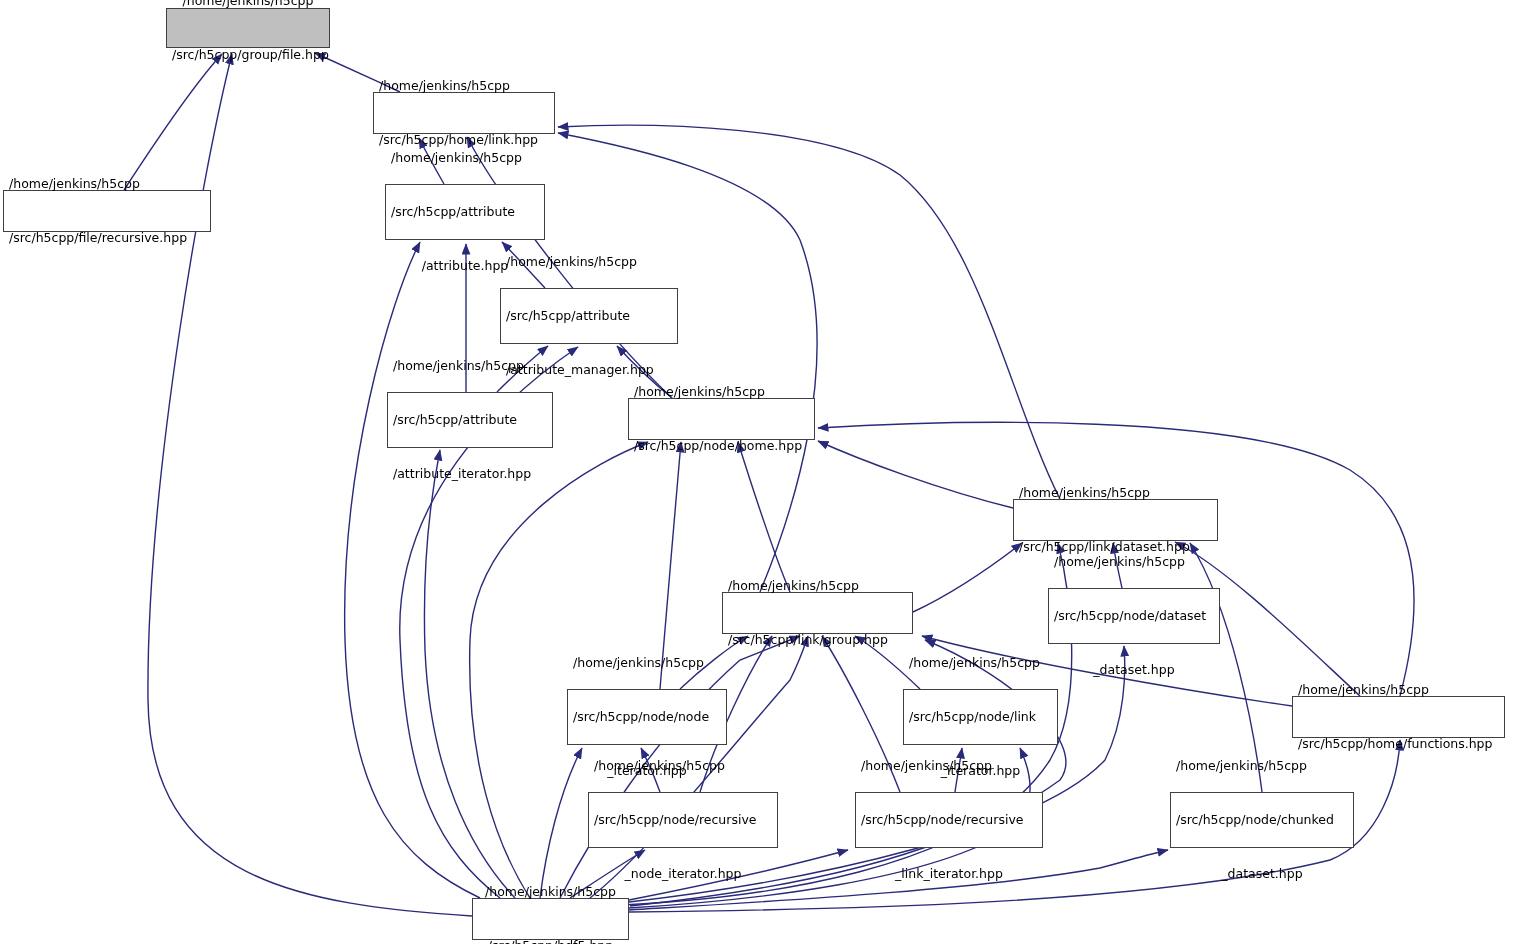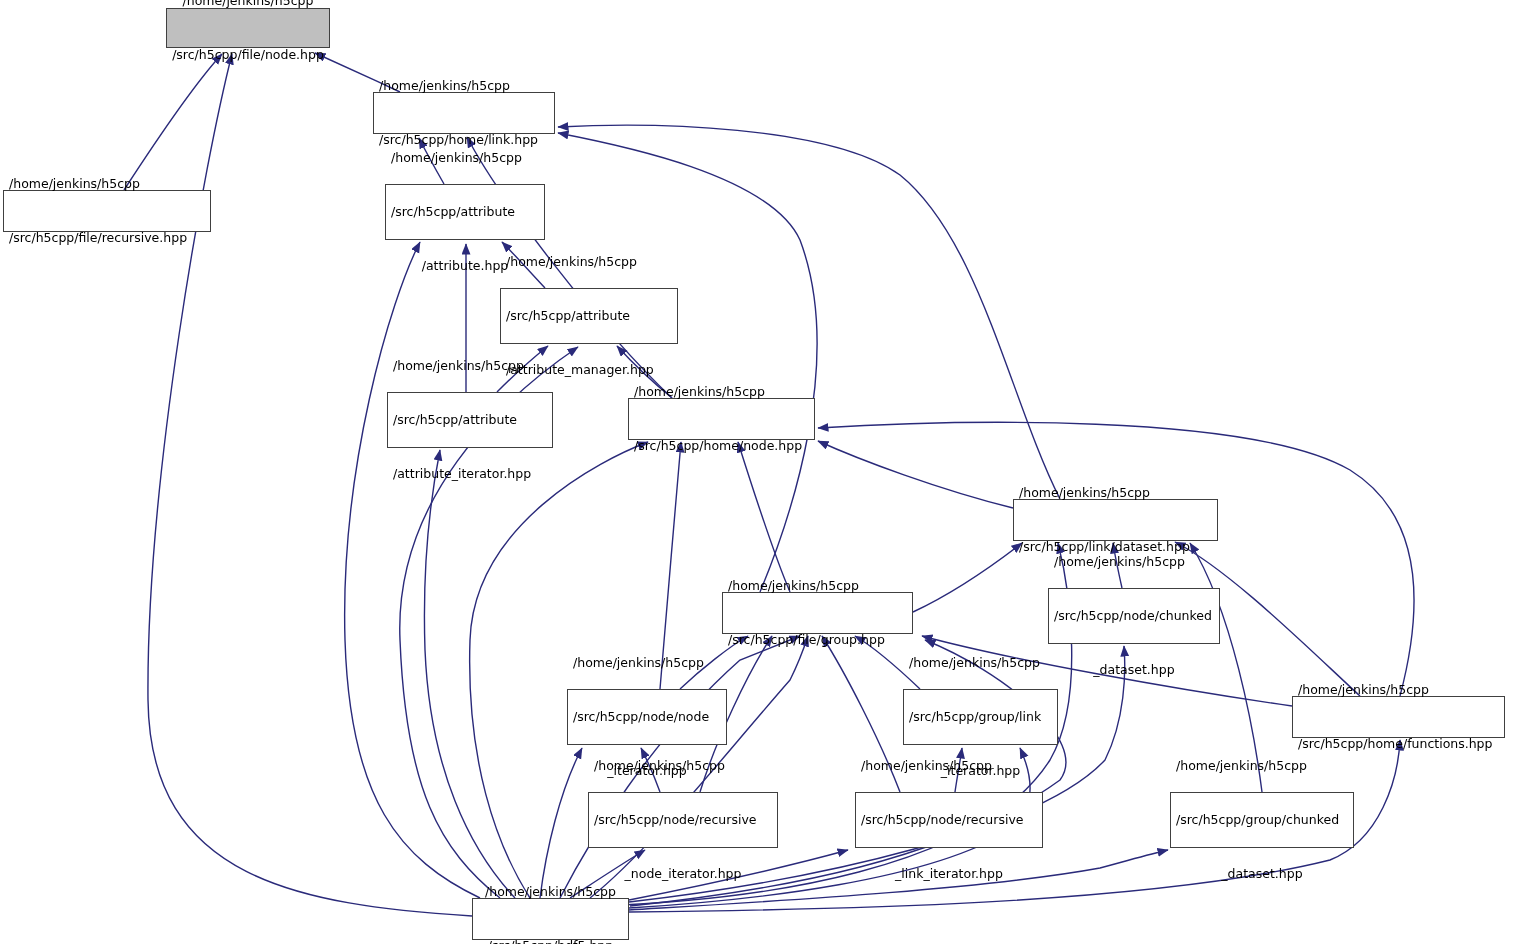--- a/index.html
+++ b/index.html
@@ -141,21 +141,21 @@
 
       <path d="M629,912 C820,910 1150,905 1330,860 C1380,840 1398,780 1400,740"></path>
 
       <path d="M629,902 C820,880 1040,830 1105,760 C1125,720 1126,672 1124,646"></path>
     </g>
   </svg>
 
   <div class="node-box highlight" style="left:166px; top:8px; width:164px; height:40px;">
     <div class="node-label">
       <span class="ln">/home/jenkins/h5cpp</span>
-      <span class="ln">/src/h5cpp/file/node.hpp</span>
+      <span class="ln">/src/h5cpp/group/file.hpp</span>
     </div>
   </div>
 
   <div class="node-box" style="left:3px; top:190px; width:208px; height:42px;">
     <div class="node-label left">
       <span class="ln">/home/jenkins/h5cpp</span>
       <span class="ln">/src/h5cpp/file/recursive.hpp</span>
     </div>
   </div>
 
@@ -186,92 +186,92 @@
     <div class="node-label left">
       <span class="ln">/home/jenkins/h5cpp</span>
       <span class="ln">/src/h5cpp/attribute</span>
       <span class="ln">/attribute_iterator.hpp</span>
     </div>
   </div>
 
   <div class="node-box" style="left:628px; top:398px; width:187px; height:42px;">
     <div class="node-label left">
       <span class="ln">/home/jenkins/h5cpp</span>
-      <span class="ln">/src/h5cpp/home/node.hpp</span>
+      <span class="ln">/src/h5cpp/node/home.hpp</span>
     </div>
   </div>
 
   <div class="node-box" style="left:1013px; top:499px; width:205px; height:42px;">
     <div class="node-label left">
       <span class="ln">/home/jenkins/h5cpp</span>
       <span class="ln">/src/h5cpp/link/dataset.hpp</span>
     </div>
   </div>
 
   <div class="node-box" style="left:1048px; top:588px; width:172px; height:56px;">
+    <div class="node-label left">
+      <span class="ln">/home/jenkins/h5cpp</span>
+      <span class="ln">/src/h5cpp/node/dataset</span>
+      <span class="ln" style="text-align:center">_dataset.hpp</span>
+    </div>
+  </div>
+
+  <div class="node-box" style="left:722px; top:592px; width:191px; height:42px;">
+    <div class="node-label left">
+      <span class="ln">/home/jenkins/h5cpp</span>
+      <span class="ln">/src/h5cpp/link/group.hpp</span>
+    </div>
+  </div>
+
+  <div class="node-box" style="left:567px; top:689px; width:160px; height:56px;">
+    <div class="node-label left">
+      <span class="ln">/home/jenkins/h5cpp</span>
+      <span class="ln">/src/h5cpp/node/node</span>
+      <span class="ln" style="text-align:center">_iterator.hpp</span>
+    </div>
+  </div>
+
+  <div class="node-box" style="left:903px; top:689px; width:155px; height:56px;">
+    <div class="node-label left">
+      <span class="ln">/home/jenkins/h5cpp</span>
+      <span class="ln">/src/h5cpp/node/link</span>
+      <span class="ln" style="text-align:center">_iterator.hpp</span>
+    </div>
+  </div>
+
+  <div class="node-box" style="left:1292px; top:696px; width:213px; height:42px;">
+    <div class="node-label left">
+      <span class="ln">/home/jenkins/h5cpp</span>
+      <span class="ln">/src/h5cpp/home/functions.hpp</span>
+    </div>
+  </div>
+
+  <div class="node-box" style="left:588px; top:792px; width:190px; height:56px;">
+    <div class="node-label left">
+      <span class="ln">/home/jenkins/h5cpp</span>
+      <span class="ln">/src/h5cpp/node/recursive</span>
+      <span class="ln" style="text-align:center">_node_iterator.hpp</span>
+    </div>
+  </div>
+
+  <div class="node-box" style="left:855px; top:792px; width:188px; height:56px;">
+    <div class="node-label left">
+      <span class="ln">/home/jenkins/h5cpp</span>
+      <span class="ln">/src/h5cpp/node/recursive</span>
+      <span class="ln" style="text-align:center">_link_iterator.hpp</span>
+    </div>
+  </div>
+
+  <div class="node-box" style="left:1170px; top:792px; width:184px; height:56px;">
     <div class="node-label left">
       <span class="ln">/home/jenkins/h5cpp</span>
       <span class="ln">/src/h5cpp/node/chunked</span>
       <span class="ln" style="text-align:center">_dataset.hpp</span>
     </div>
   </div>
 
-  <div class="node-box" style="left:722px; top:592px; width:191px; height:42px;">
-    <div class="node-label left">
-      <span class="ln">/home/jenkins/h5cpp</span>
-      <span class="ln">/src/h5cpp/file/group.hpp</span>
-    </div>
-  </div>
-
-  <div class="node-box" style="left:567px; top:689px; width:160px; height:56px;">
-    <div class="node-label left">
-      <span class="ln">/home/jenkins/h5cpp</span>
-      <span class="ln">/src/h5cpp/node/node</span>
-      <span class="ln" style="text-align:center">_iterator.hpp</span>
-    </div>
-  </div>
-
-  <div class="node-box" style="left:903px; top:689px; width:155px; height:56px;">
-    <div class="node-label left">
-      <span class="ln">/home/jenkins/h5cpp</span>
-      <span class="ln">/src/h5cpp/group/link</span>
-      <span class="ln" style="text-align:center">_iterator.hpp</span>
-    </div>
-  </div>
-
-  <div class="node-box" style="left:1292px; top:696px; width:213px; height:42px;">
-    <div class="node-label left">
-      <span class="ln">/home/jenkins/h5cpp</span>
-      <span class="ln">/src/h5cpp/home/functions.hpp</span>
-    </div>
-  </div>
-
-  <div class="node-box" style="left:588px; top:792px; width:190px; height:56px;">
-    <div class="node-label left">
-      <span class="ln">/home/jenkins/h5cpp</span>
-      <span class="ln">/src/h5cpp/node/recursive</span>
-      <span class="ln" style="text-align:center">_node_iterator.hpp</span>
-    </div>
-  </div>
-
-  <div class="node-box" style="left:855px; top:792px; width:188px; height:56px;">
-    <div class="node-label left">
-      <span class="ln">/home/jenkins/h5cpp</span>
-      <span class="ln">/src/h5cpp/node/recursive</span>
-      <span class="ln" style="text-align:center">_link_iterator.hpp</span>
-    </div>
-  </div>
-
-  <div class="node-box" style="left:1170px; top:792px; width:184px; height:56px;">
-    <div class="node-label left">
-      <span class="ln">/home/jenkins/h5cpp</span>
-      <span class="ln">/src/h5cpp/group/chunked</span>
-      <span class="ln" style="text-align:center">_dataset.hpp</span>
-    </div>
-  </div>
-
   <div class="node-box" style="left:472px; top:898px; width:157px; height:42px;">
     <div class="node-label">
       <span class="ln">/home/jenkins/h5cpp</span>
       <span class="ln">/src/h5cpp/hdf5.hpp</span>
     </div>
   </div>
 </div>
 
 </body></html>

